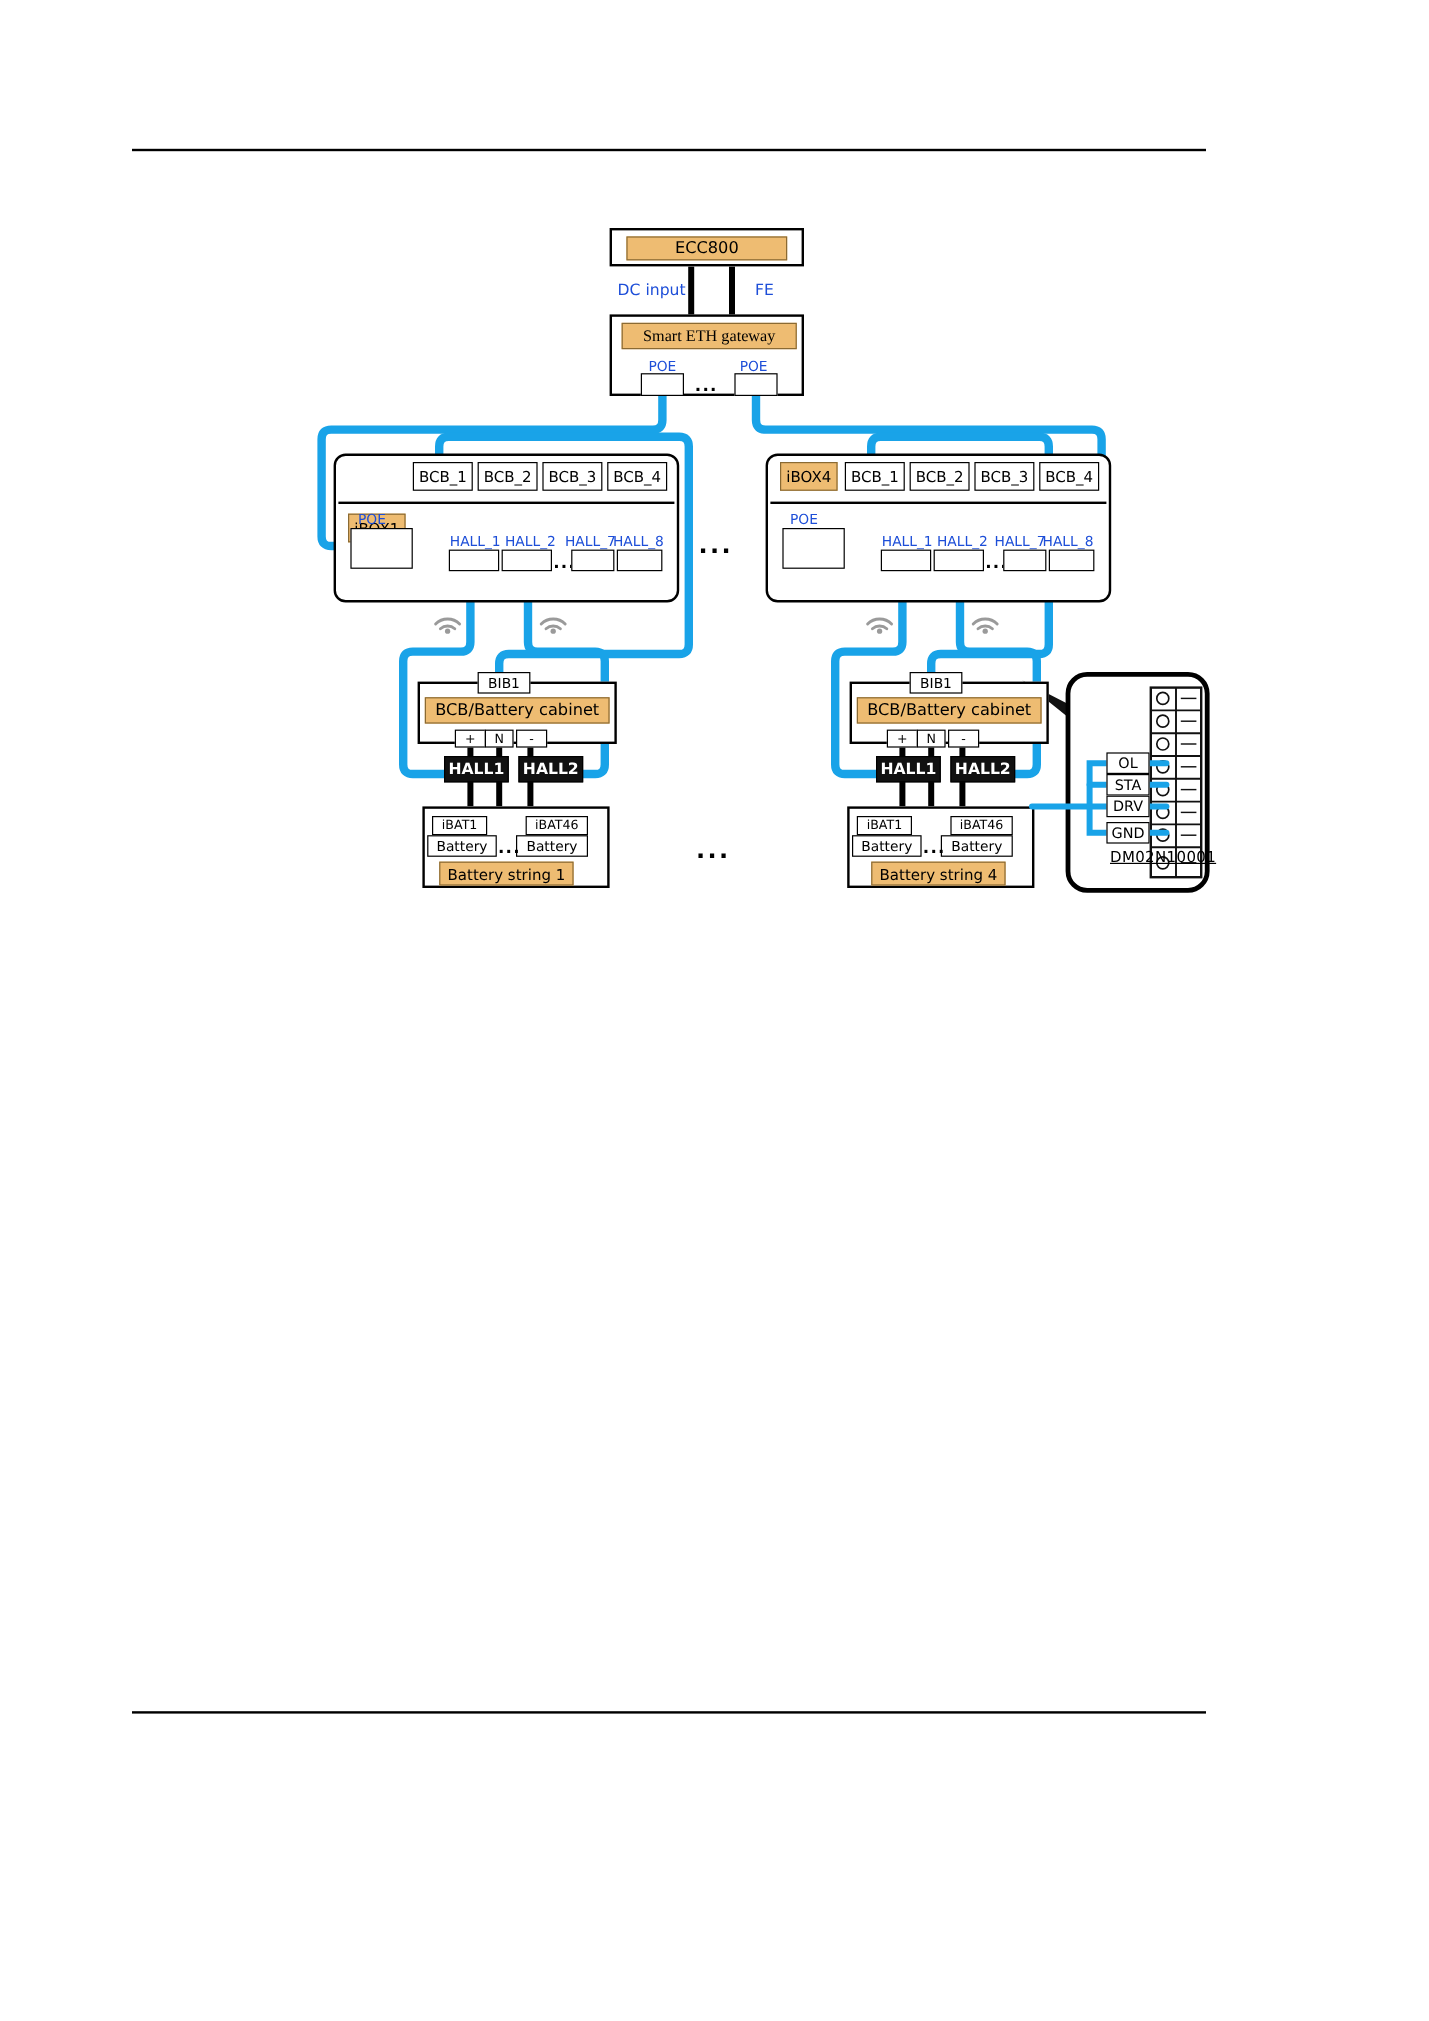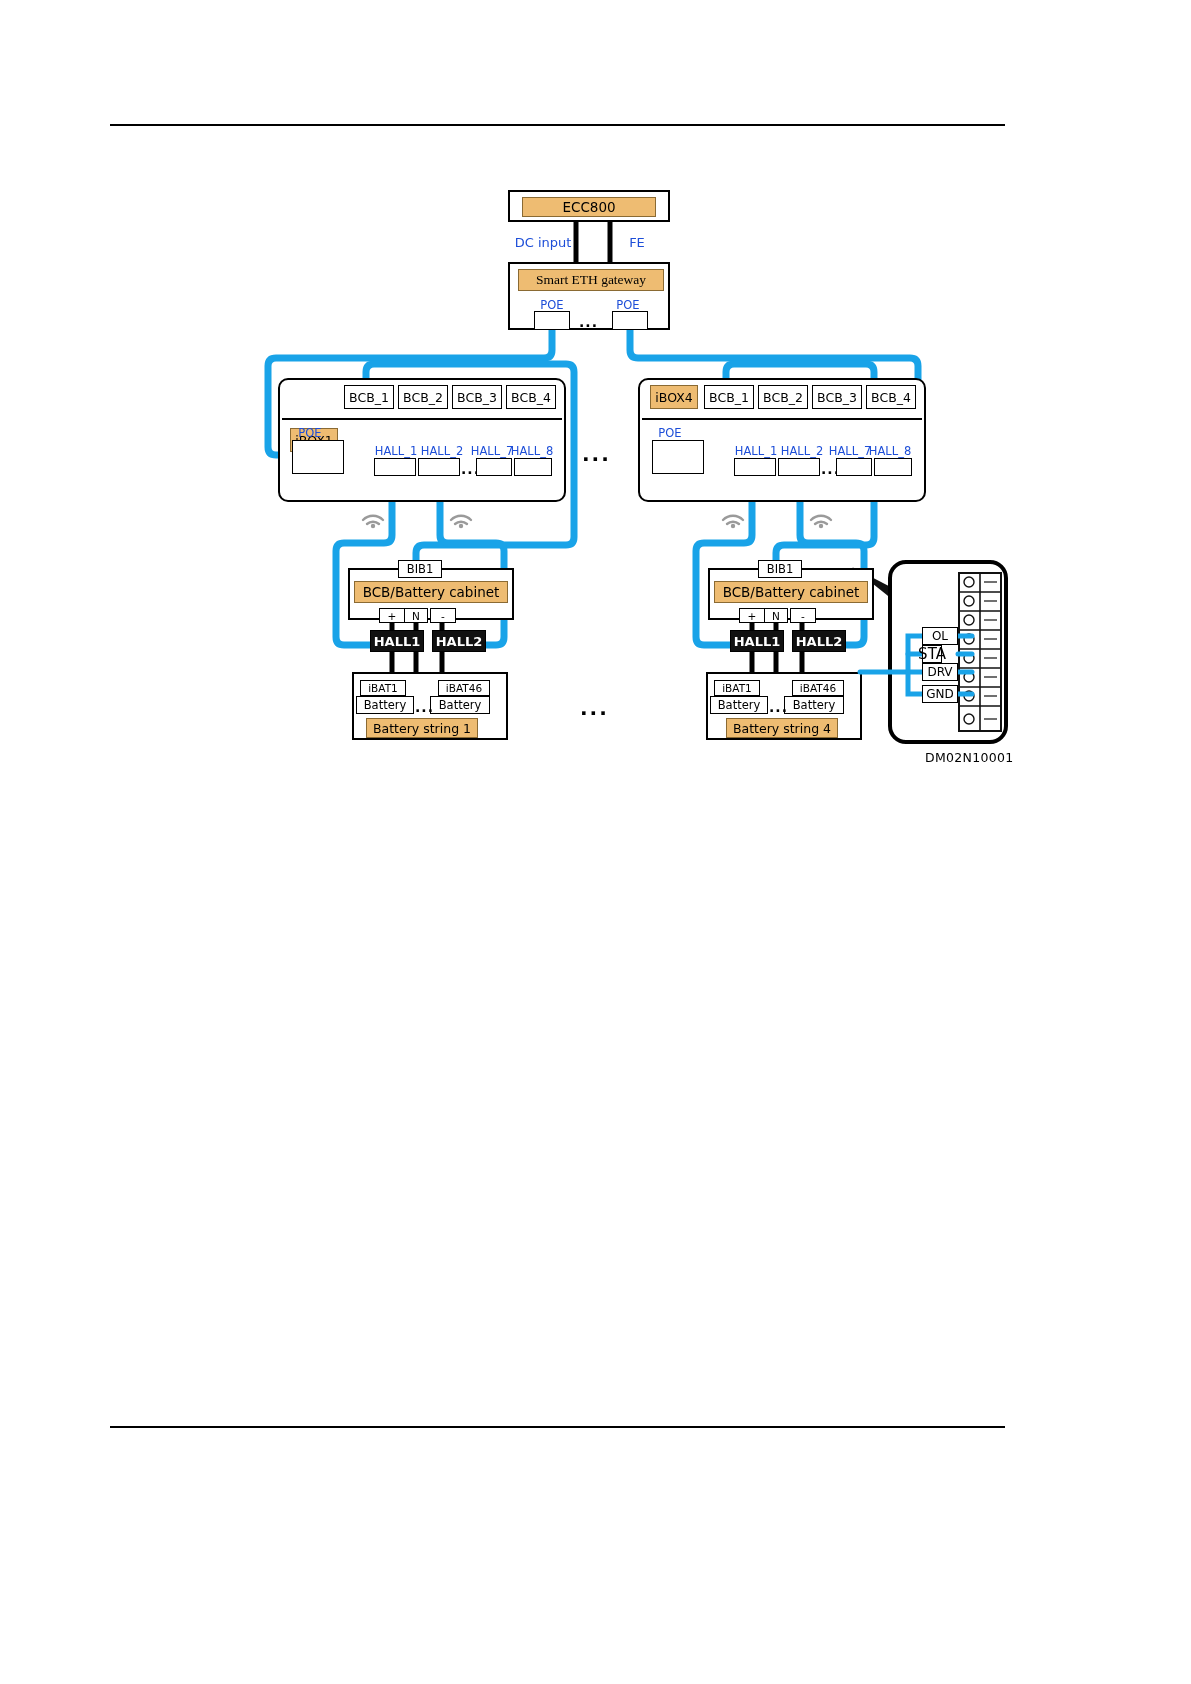--- a/index.html
+++ b/index.html
@@ -285,20 +285,20 @@
         <path d="M908,654 L922,654"></path>
         <path d="M908,672 L908,694 L922,694"></path>
         <path d="M958,636 L972,636"></path>
         <path d="M958,654 L972,654"></path>
         <path d="M958,672 L972,672"></path>
         <path d="M958,694 L972,694"></path>
       </g>
     </svg>
 
     <div class="lbl" style="left:922px;top:627px;width:36px;height:18px;font-size:12px;">OL</div>
-    <div class="lbl" style="left:922px;top:645px;width:20px;height:18px;font-size:15px;">STA</div>
+    <div class="lbl" style="left:922px;top:645px;width:36px;height:18px;font-size:12px;">STA</div>
     <div class="lbl" style="left:922px;top:663px;width:36px;height:18px;font-size:12px;">DRV</div>
     <div class="lbl" style="left:922px;top:685px;width:36px;height:18px;font-size:12px;">GND</div>
 
-    <div class="figcode" style="left:925px;top:750px;">DM02N10001</div>
+    <div class="figcode" style="left:925px;top:706px;text-decoration:underline;">DM02N10001</div>
 
   </div>
 </div>
 
 </body></html>

